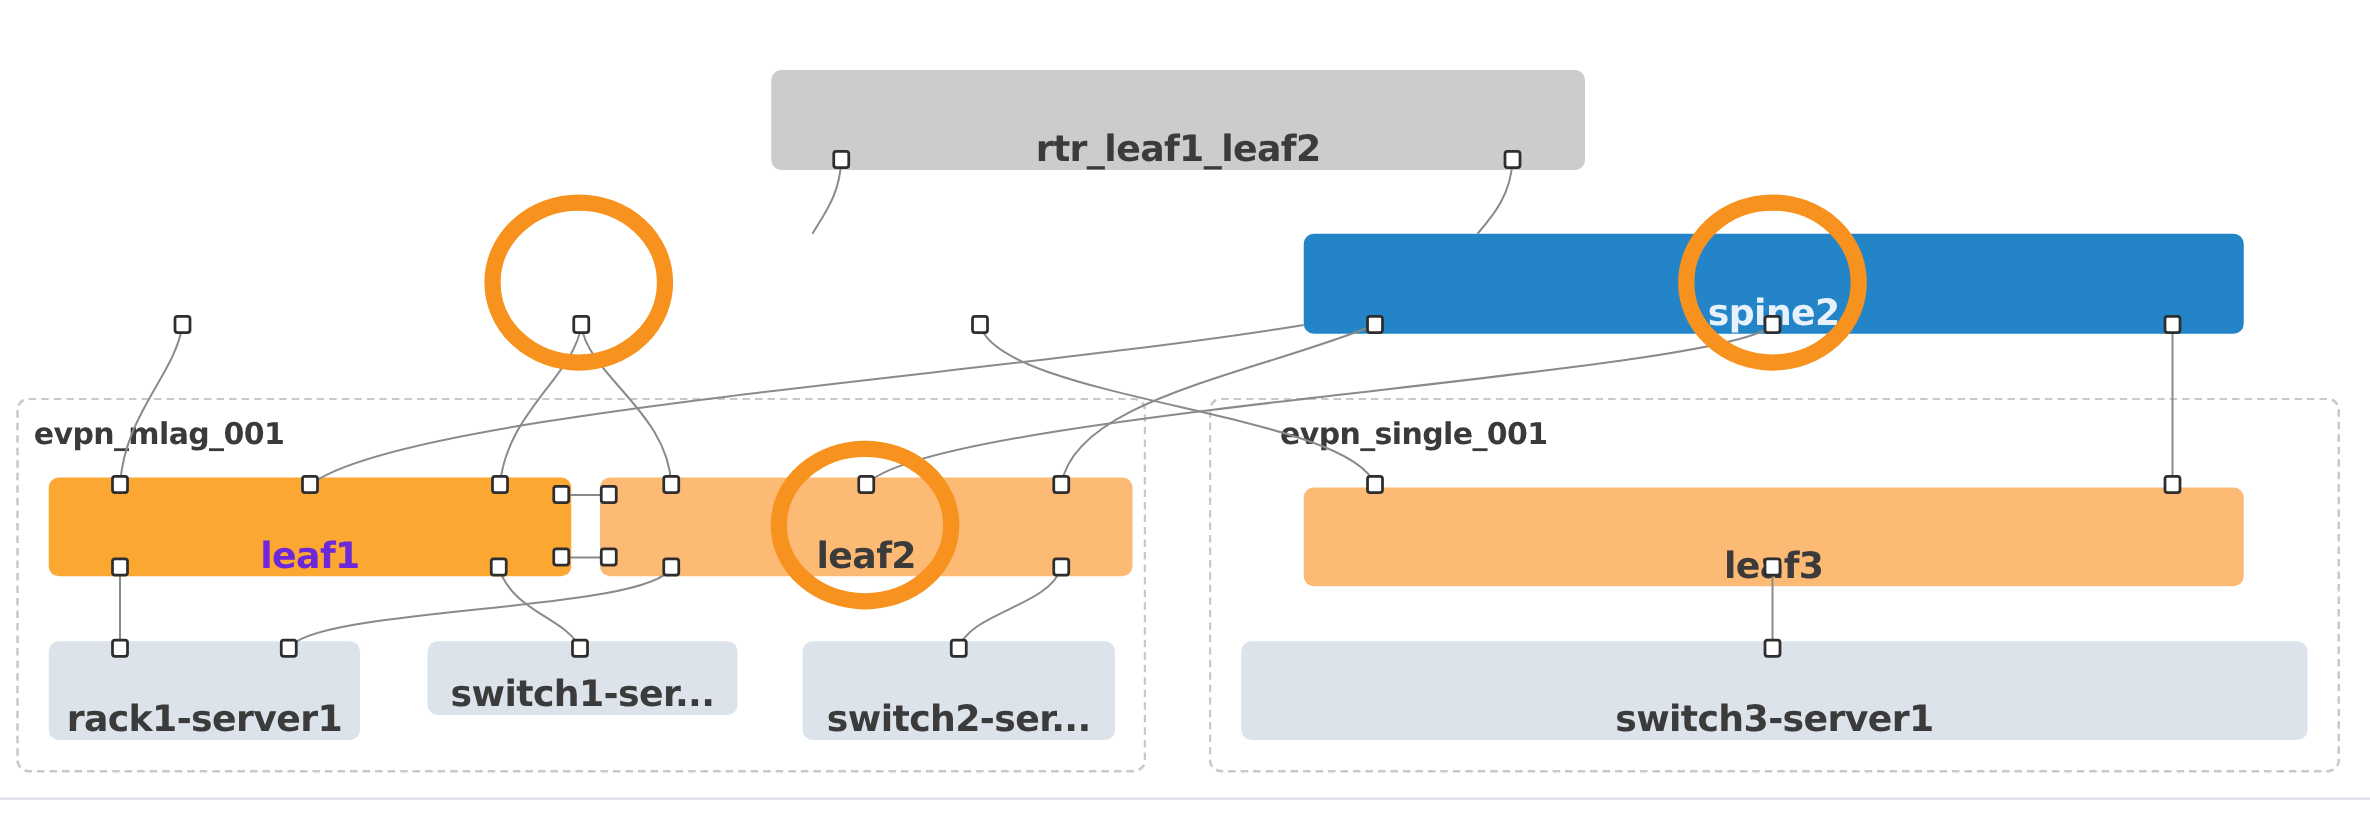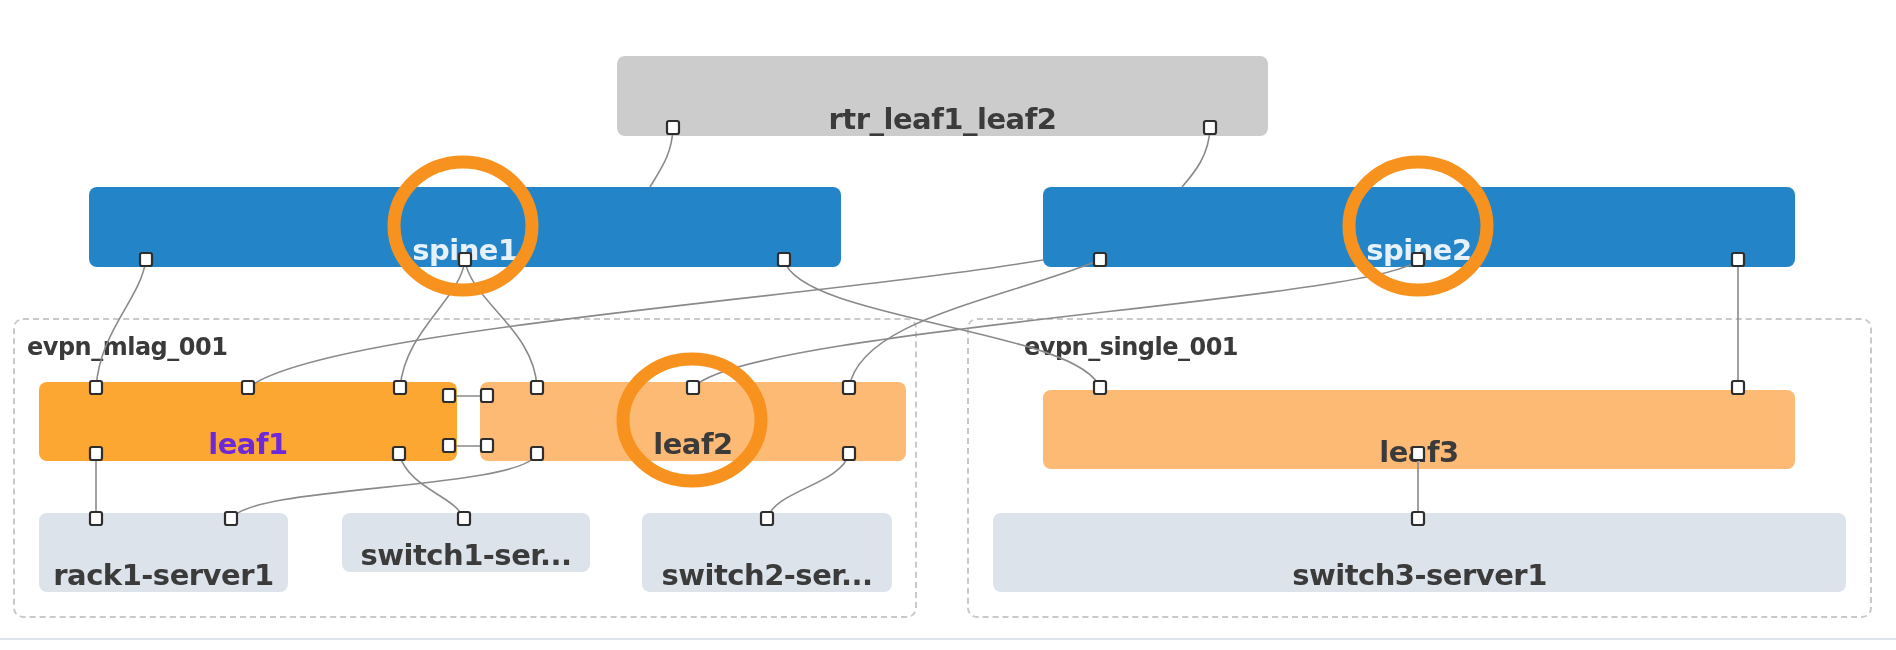--- a/index.html
+++ b/index.html
@@ -30,23 +30,20 @@
   <div class="group-box" style="left:13px; top:318px; width:904px; height:300px;"></div>
   <div class="group-label" style="left:27px; top:333px;">evpn_mlag_001</div>
 
   <div class="group-box" style="left:967px; top:318px; width:905px; height:300px;"></div>
   <div class="group-label" style="left:1024px; top:333px;">evpn_single_001</div>
 
   <div class="node router" style="left:617px; top:56px; width:651px; height:80px;">
     <span class="label" style="margin-top:-14px;">rtr_leaf1_leaf2</span>
   </div>
 
-  <div class="node spine" style="left:89px; top:187px; width:752px; height:80px;">
-    <span class="label" style="margin-top:-4px;">spine1</span>
-  </div>
 
   <div class="node spine" style="left:1043px; top:187px; width:752px; height:80px;">
     <span class="label" style="margin-top:-4px;">spine2</span>
   </div>
 
   <div class="node leaf-sel" style="left:39px; top:382px; width:418px; height:79px;">
     <span class="label">leaf1</span>
   </div>
 
   <div class="node leaf" style="left:480px; top:382px; width:426px; height:79px;">

